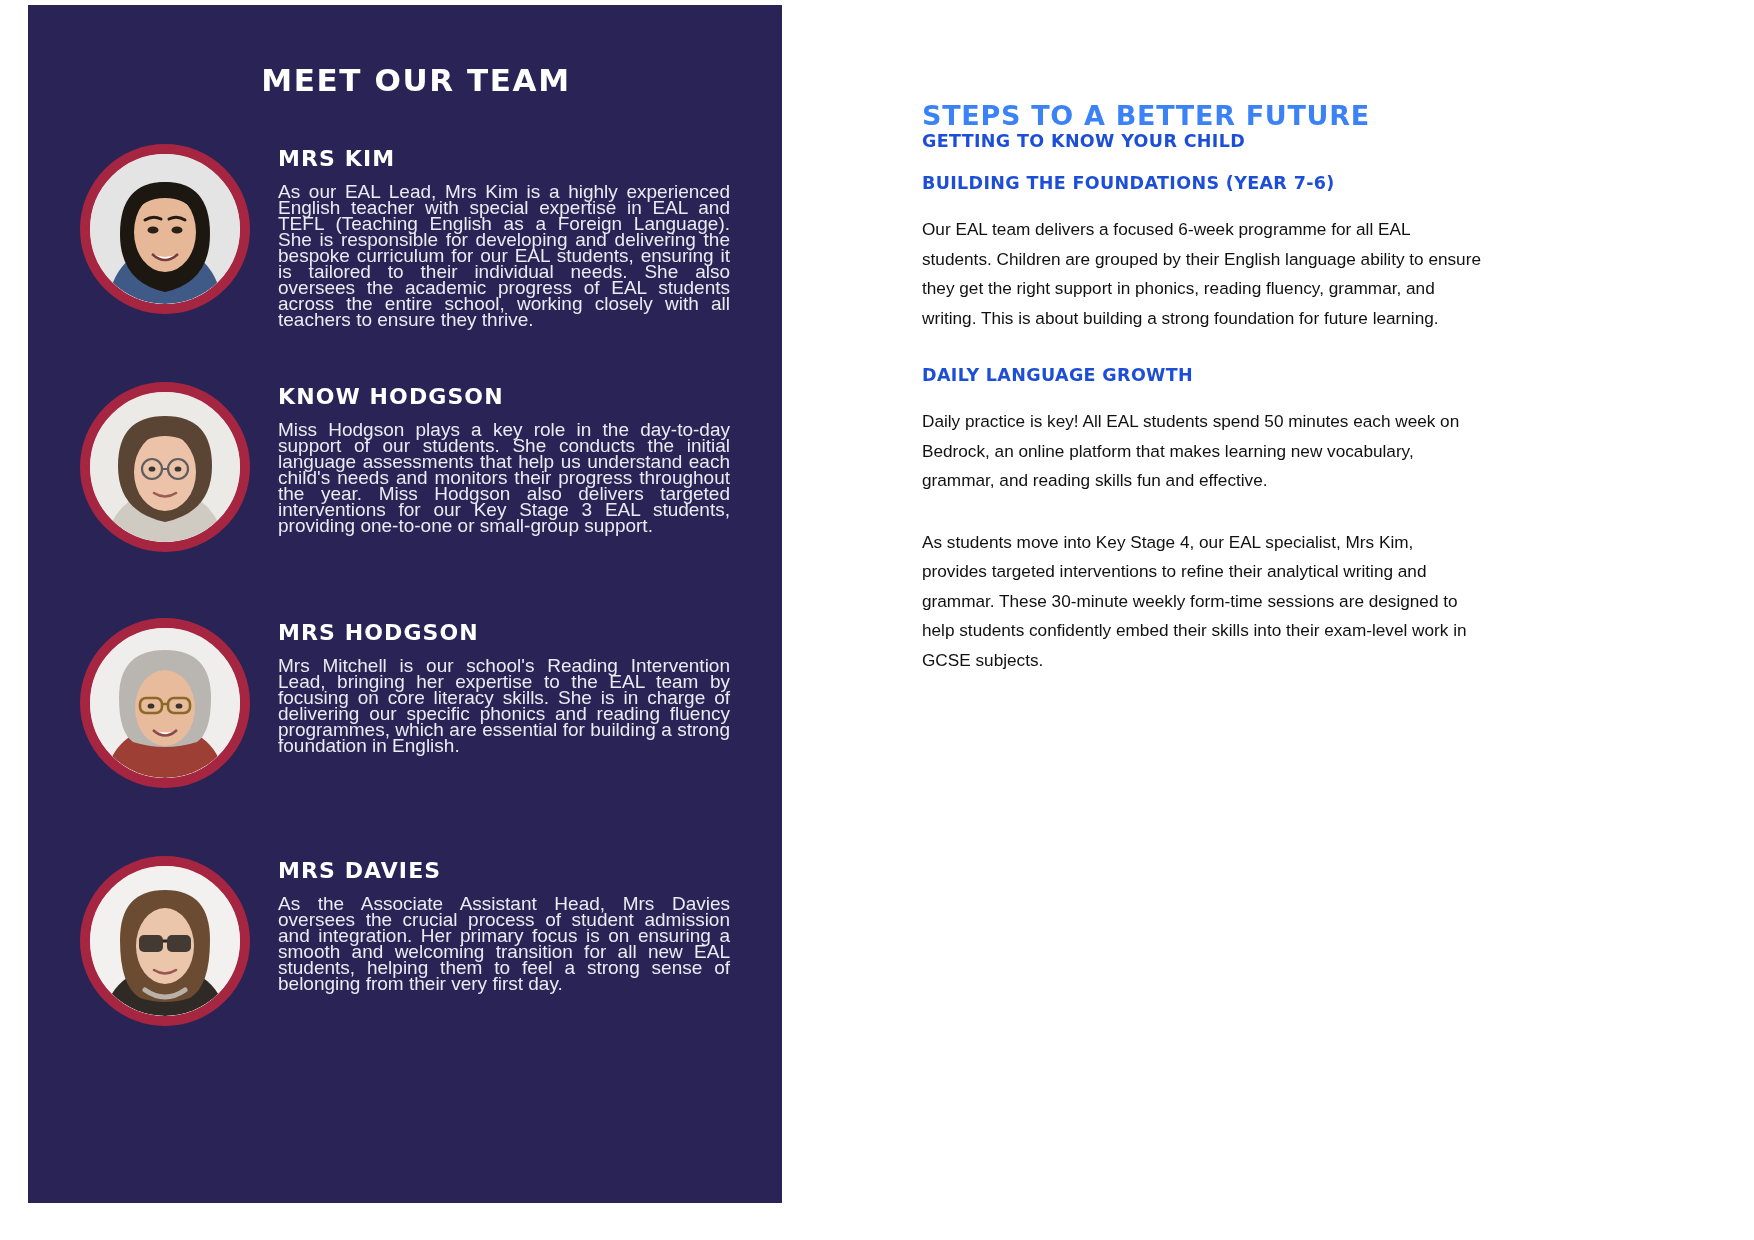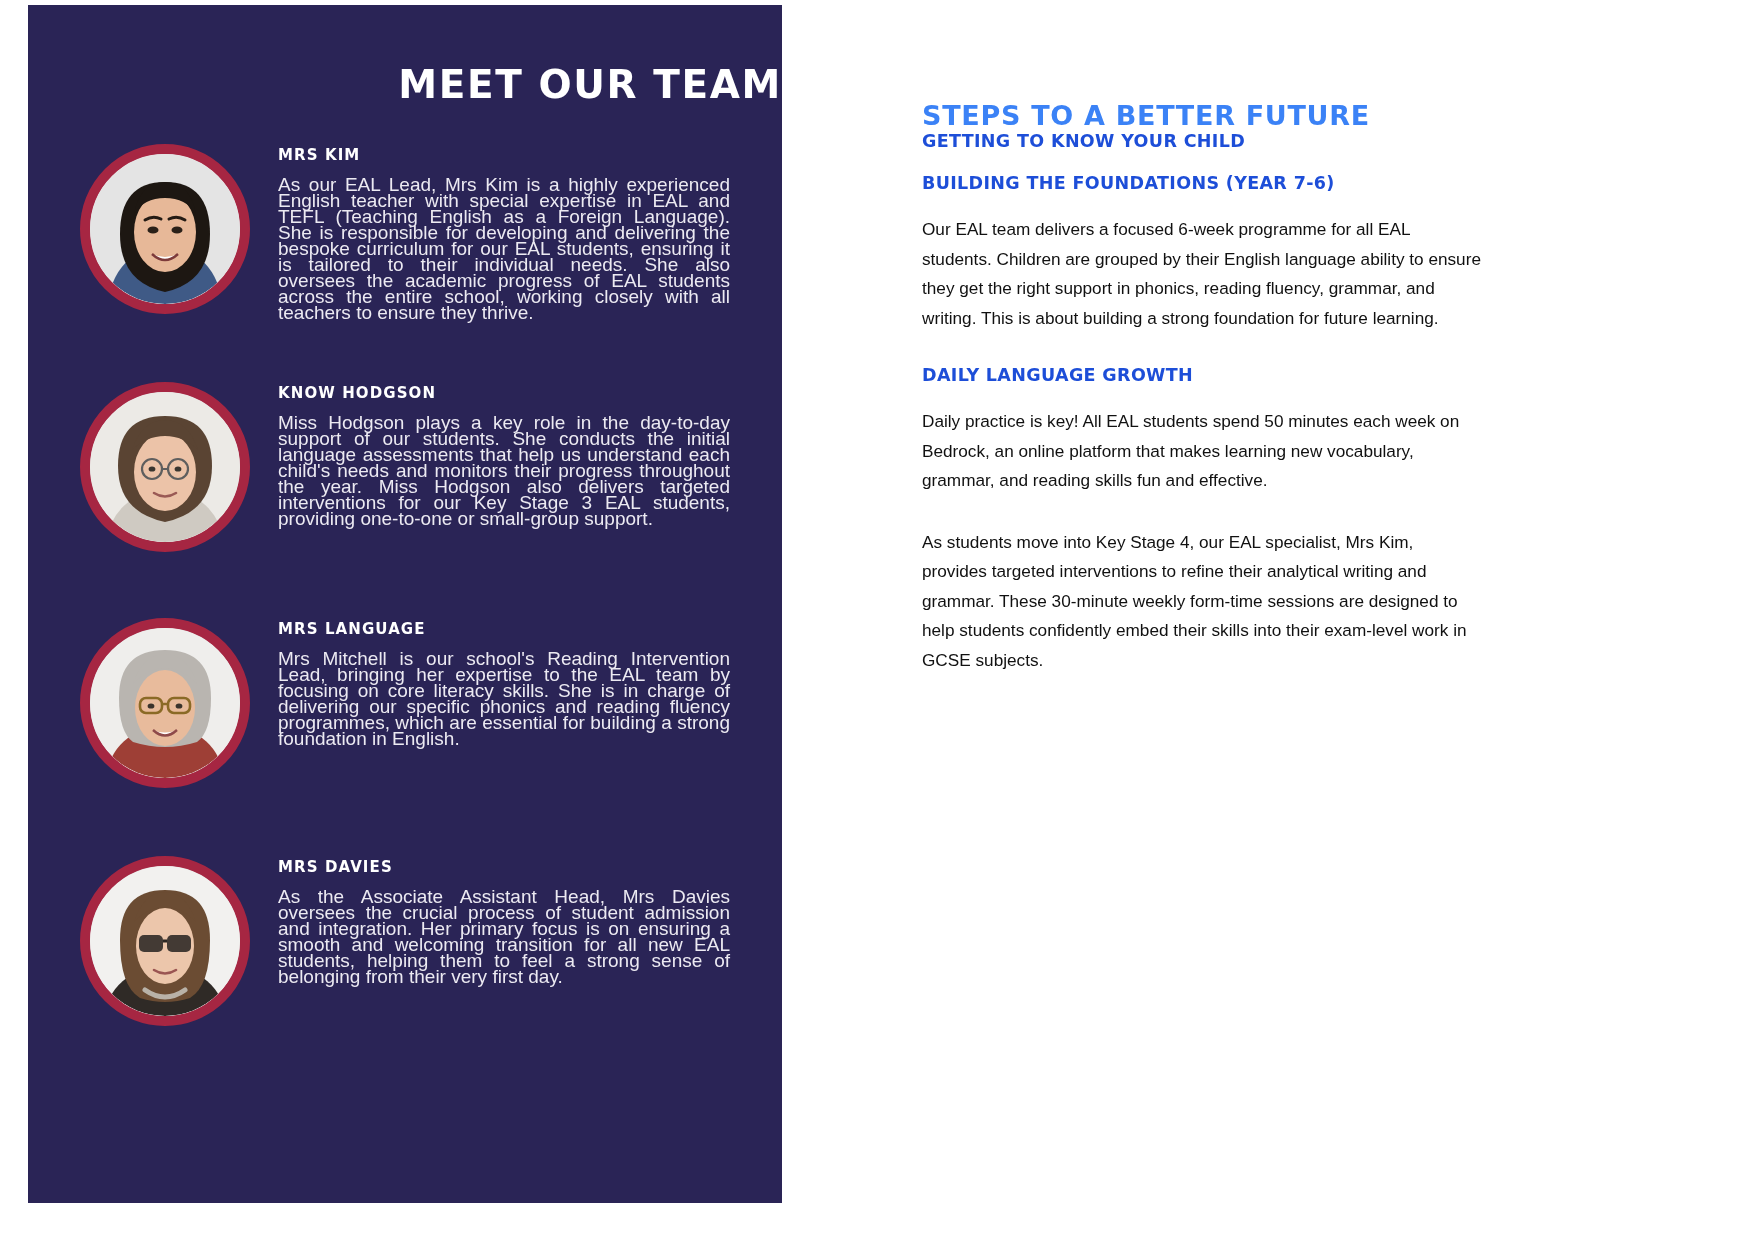--- a/index.html
+++ b/index.html
@@ -21,23 +21,23 @@
   .team-panel {
     position: absolute;
     left: 28px;
     top: 5px;
     width: 754px;
     height: 1198px;
     background: #2a2456;
     padding: 0;
   }
   .team-title {
-    text-align: right;
+    text-align: center;
     color: #ffffff;
-    font-size: 39px;
+    font-size: 31px;
     font-weight: 800;
     letter-spacing: 1.6px;
     margin-top: 57px;
     margin-bottom: 0;
     font-family: "DejaVu Sans", sans-serif;
     padding-left: 22px;
   }
 
   .member {
     position: absolute;
@@ -66,21 +66,21 @@
   .member-photo svg { display: block; width: 100%; height: 100%; }
 
   .member-text {
     flex: 1 1 auto;
     margin-left: 28px;
     margin-right: 52px;
     padding-top: 2px;
   }
   .member-name {
     color: #ffffff;
-    font-size: 15px;
+    font-size: 22px;
     font-weight: 800;
     letter-spacing: 1.1px;
     margin-bottom: 13px;
     font-family: "DejaVu Sans", sans-serif;
   }
   .member-bio {
     color: #eceaf2;
     font-size: 19px;
     line-height: 16px;
     text-align: justify;
@@ -188,21 +188,21 @@
             <rect x="78" y="70" width="22" height="15" rx="6" fill="none" stroke="#8a6a26" stroke-width="2.6"></rect>
             <line x1="72" y1="76" x2="78" y2="76" stroke="#8a6a26" stroke-width="2.6"></line>
             <ellipse cx="61" cy="78" rx="3.4" ry="2.6" fill="#3a332c"></ellipse>
             <ellipse cx="89" cy="78" rx="3.4" ry="2.6" fill="#3a332c"></ellipse>
             <path d="M63 102 q12 9 24 0 q-12 5 -24 0z" fill="#ffffff"></path>
             <path d="M63 102 q12 11 24 0" stroke="#8e4a4a" stroke-width="2.4" fill="none"></path>
           </svg>
         </div>
       </div>
       <div class="member-text">
-        <div class="member-name">MRS LANGUAGE</div>
+        <div class="member-name">MRS HODGSON</div>
         <p class="member-bio">Mrs Mitchell is our school's Reading Intervention Lead, bringing her expertise to the EAL team by focusing on core literacy skills. She is in charge of delivering our specific phonics and reading fluency programmes, which are essential for building a strong foundation in English.</p>
       </div>
     </div>
 
     <div class="member" style="top:851px;">
       <div class="member-photo-wrap">
         <div class="member-photo">
           <svg viewBox="0 0 150 150" preserveAspectRatio="xMidYMid slice" aria-hidden="true">
             <rect x="0" y="0" width="150" height="150" fill="#f2f1ef"></rect>
             <ellipse cx="75" cy="152" rx="60" ry="52" fill="#2f2a26"></ellipse>

